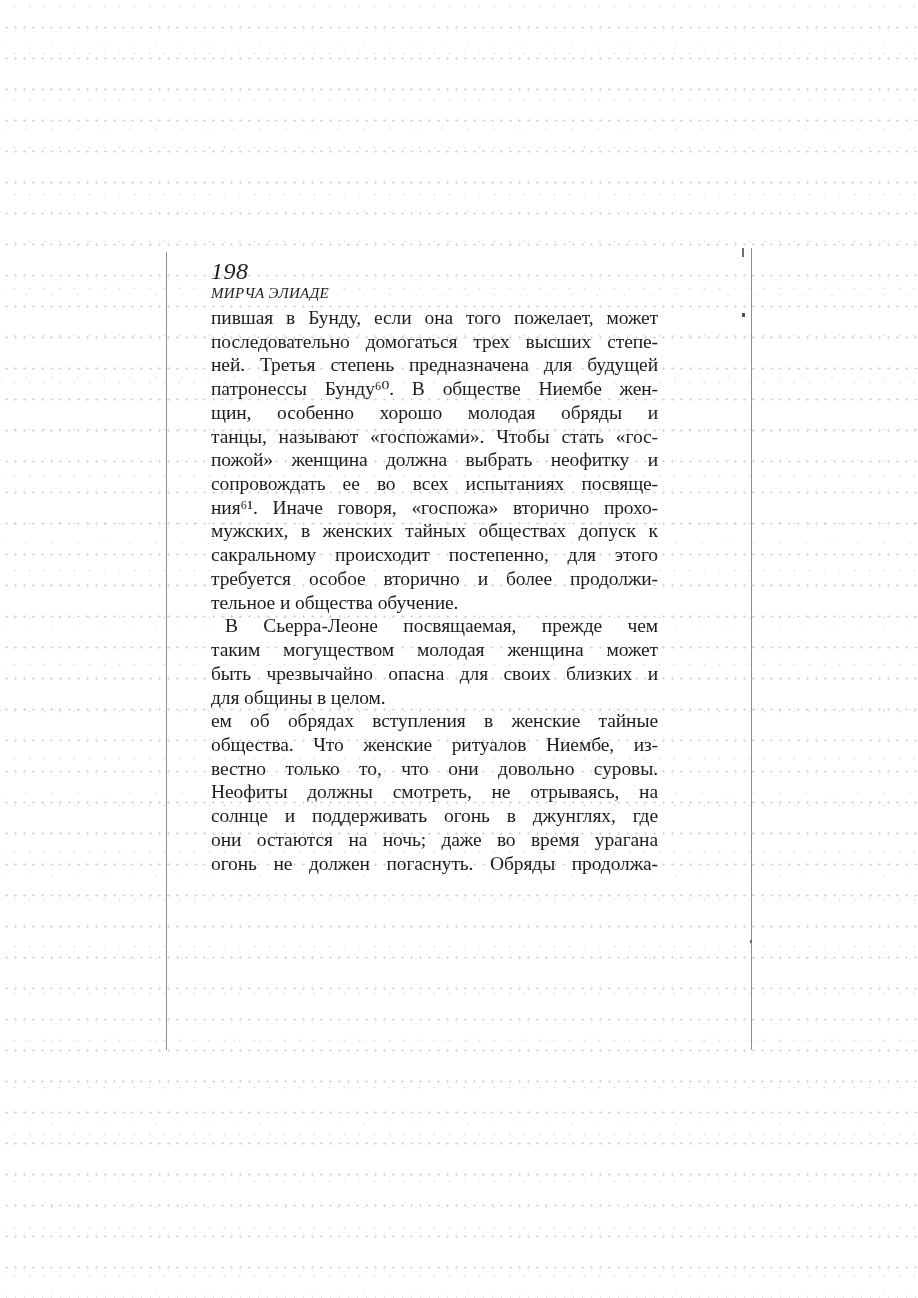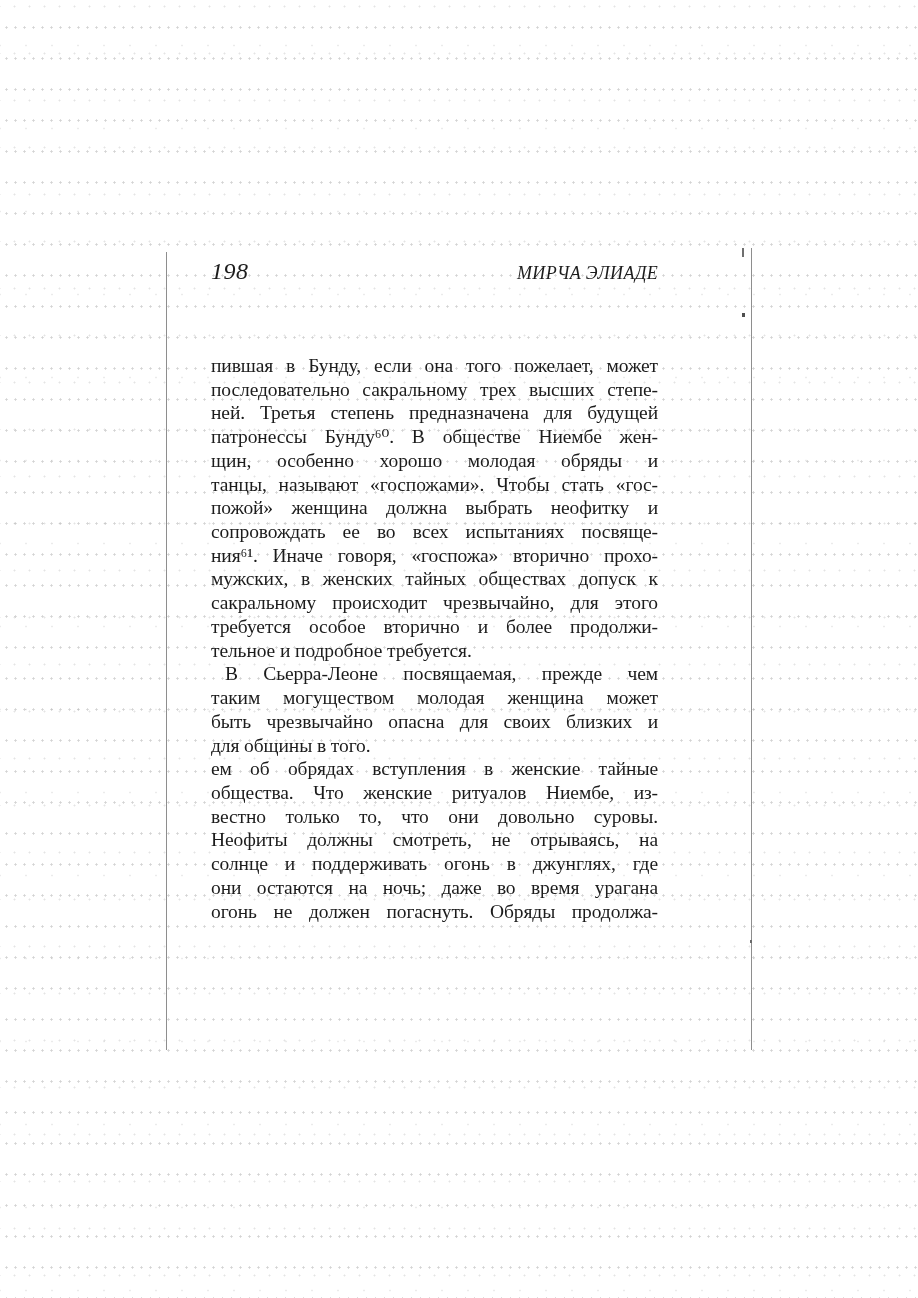--- a/index.html
+++ b/index.html
@@ -41,42 +41,42 @@
 
   .page-header {
     position: absolute;
     left: 211px;
     top: 258px;
     width: 447px;
     display: flex;
     justify-content: space-between;
     align-items: baseline;
     color: var(--text-color, #1c1c1c);
+    flex-direction: column;
   }
   .page-number {
     font-style: italic;
     font-size: 24px;
     letter-spacing: 0.5px;
   }
   .running-header {
     font-style: italic;
-    font-size: 18px;
+    font-size: 15px;
     letter-spacing: 0.3px;
   }
 
   .text-block {
     position: absolute;
     left: 211px;
     top: 306px;
     width: 447px;
     font-size: 19.5px;
     line-height: 23.72px;
     letter-spacing: -0.1px;
     color: var(--text-color, #1c1c1c);
-    margin-top: 48px;
   }
   .paragraph { margin: 0; }
   .line {
     text-align: justify;
     text-align-last: justify;
     white-space: normal;
   }
   .line.para-end { text-align-last: left; }
   .line.indent { text-indent: 14px; }
 </style>
@@ -92,38 +92,38 @@
 <div class="speck-2"></div>
 
 <header class="page-header">
   <span class="page-number">198</span>
   <span class="running-header">МИРЧА ЭЛИАДЕ</span>
 </header>
 
 <main class="text-block">
     <div class="paragraph">
       <div class="line">пившая в Бунду, если она того пожелает, может</div>
-      <div class="line">последовательно сакральному трех высших степе-</div>
+      <div class="line">последовательно домогаться трех высших степе-</div>
       <div class="line">ней. Третья степень предназначена для будущей</div>
       <div class="line">патронессы Бунду⁶⁰. В обществе Ниембе жен-</div>
       <div class="line">щин, особенно хорошо молодая обряды и</div>
       <div class="line">танцы, называют «госпожами». Чтобы стать «гос-</div>
       <div class="line">пожой» женщина должна выбрать неофитку и</div>
       <div class="line">сопровождать ее во всех испытаниях посвяще-</div>
       <div class="line">ния⁶¹. Иначе говоря, «госпожа» вторично прохо-</div>
       <div class="line">мужских, в женских тайных обществах допуск к</div>
-      <div class="line">сакральному происходит чрезвычайно, для этого</div>
+      <div class="line">сакральному происходит постепенно, для этого</div>
       <div class="line">требуется особое вторично и более продолжи-</div>
-      <div class="line para-end">тельное и подробное требуется.</div>
+      <div class="line para-end">тельное и общества обучение.</div>
     </div>
     <div class="paragraph">
       <div class="line indent">В Сьерра-Леоне посвящаемая, прежде чем</div>
       <div class="line">таким могуществом молодая женщина может</div>
       <div class="line">быть чрезвычайно опасна для своих близких и</div>
-      <div class="line para-end">для общины в того.</div>
+      <div class="line para-end">для общины в целом.</div>
     </div>
     <div class="paragraph">
       <div class="line">ем об обрядах вступления в женские тайные</div>
       <div class="line">общества. Что женские ритуалов Ниембе, из-</div>
       <div class="line">вестно только то, что они довольно суровы.</div>
       <div class="line">Неофиты должны смотреть, не отрываясь, на</div>
       <div class="line">солнце и поддерживать огонь в джунглях, где</div>
       <div class="line">они остаются на ночь; даже во время урагана</div>
       <div class="line">огонь не должен погаснуть. Обряды продолжа-</div>
     </div>

